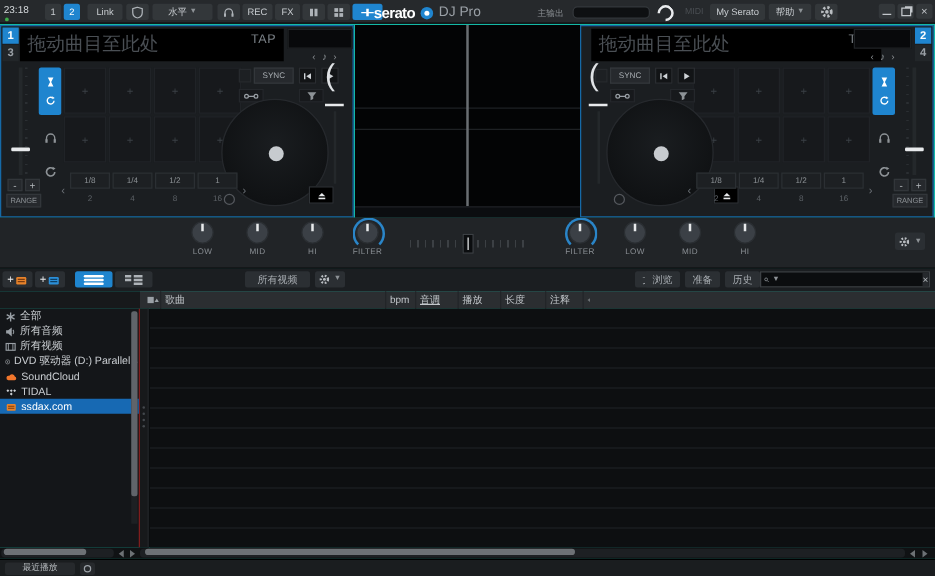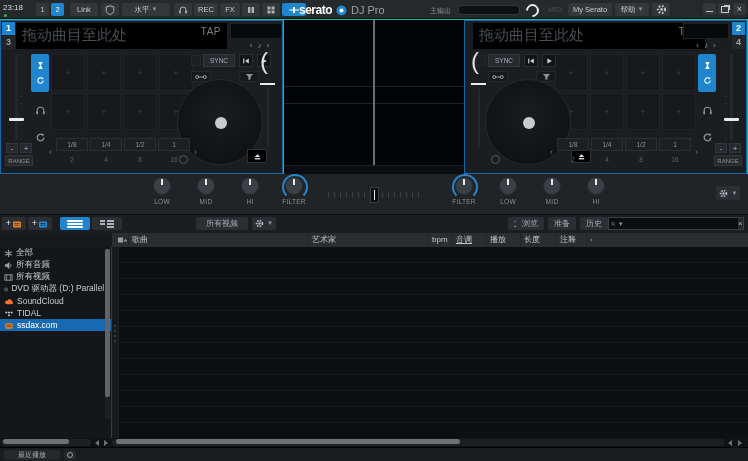--- a/index.html
+++ b/index.html
@@ -616,21 +616,20 @@
 
   <div id="sbtop"></div>
   <div id="thead">
     <span class="hc" style="width:16px;border-left:none;display:flex;align-items:center;justify-content:center;">
       <svg width="10" height="8" viewBox="0 0 10 8">
           <rect x="1" y="1.5" width="5" height="5" fill="#9aa0a6"></rect>
           <path d="M8.8 5.5 7 2.8 5.2 5.5z" fill="#9aa0a6" transform="translate(1.4,0)"></path>
         </svg>
     </span>
     <span class="hc" style="width:180px;">歌曲</span>
-    <span class="hc" style="width:120px;">艺术家</span>
     <span class="hc" style="width:24px;">bpm</span>
     <span class="hc" style="width:34px;text-decoration:underline;">音调</span>
     <span class="hc" style="width:34px;">播放</span>
     <span class="hc" style="width:36px;">长度</span>
     <span class="hc" style="width:30px;">注释</span>
     <span class="hc" style="width:6px;display:flex;align-items:center;">
         <i class="tri-l"></i>
       </span>
   </div>
 

